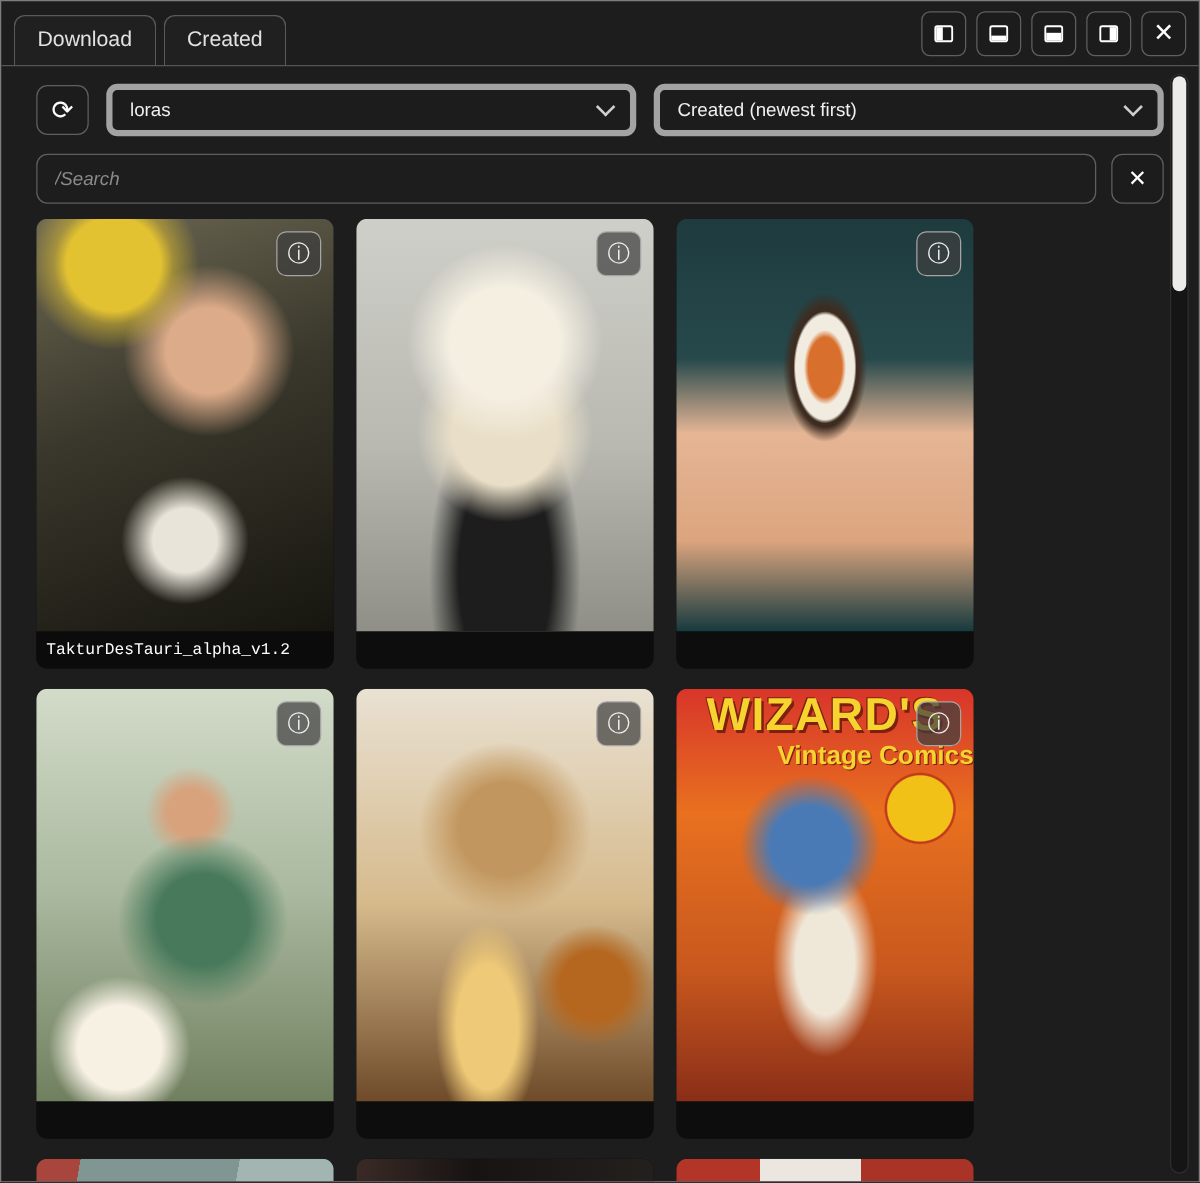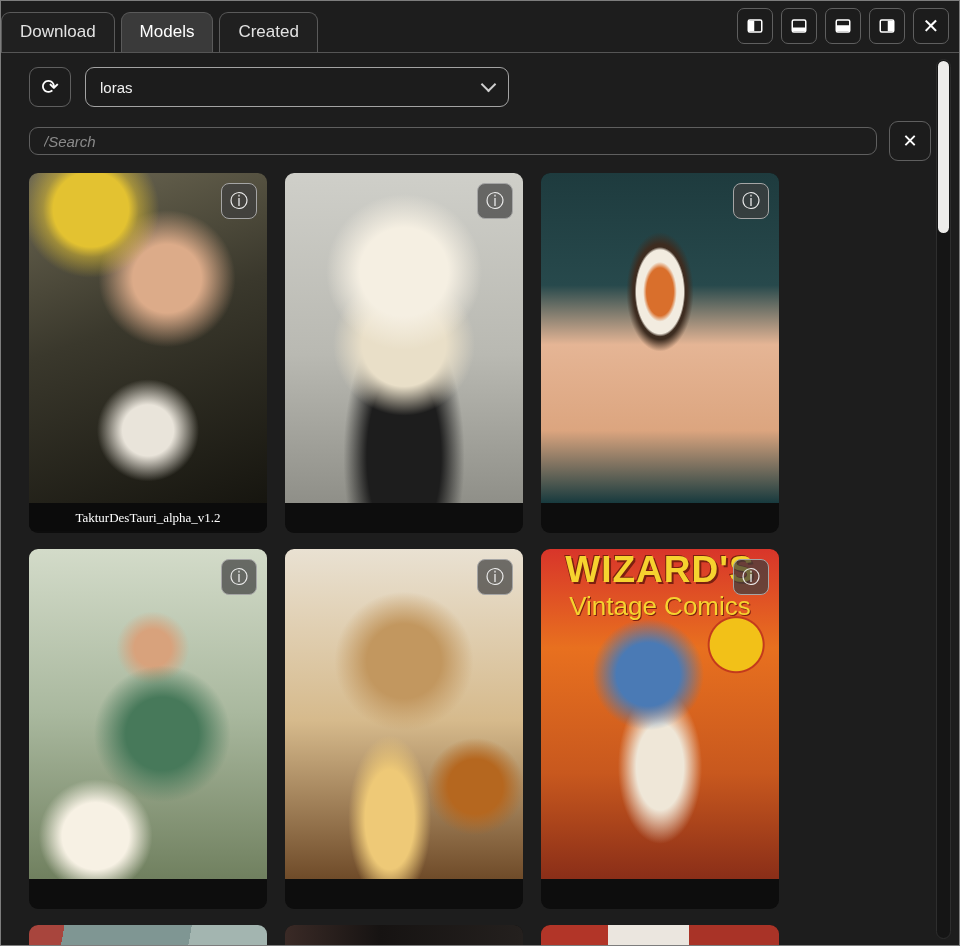--- a/index.html
+++ b/index.html
@@ -4,22 +4,22 @@
 <style>
   html,body{margin:0;padding:0;background:#101010;}
   .app{
     width:960px;height:946px;box-sizing:border-box;position:relative;
     background:#1d1d1d;border:1px solid #7d7d7d;
     display:flex;flex-direction:column;overflow:hidden;
     font-family:"Liberation Sans",sans-serif;color:#e8e8e8;
   }
   
   .header{
-    display:flex;align-items:flex-end;justify-content:space-between;
-    padding:8px 10px 0 0;border-bottom:1px solid #555;height:52px;box-sizing:border-box;
+    display:flex;justify-content:space-between;
+    padding:8px 10px 0 10px;border-bottom:1px solid #555;height:52px;box-sizing:border-box;
   }
   .tabs{display:flex;gap:6px;align-items:flex-end;}
   .tab{
     padding:9px 18px 10px 18px;font-size:17px;color:#e2e2e2;cursor:pointer;
     background:#202020;border:1px solid #5a5a5a;border-bottom:none;
     border-radius:9px 9px 0 0;
   }
   .tab.active{background:#3a3a3a;color:#fff;}
   .win-btns{display:flex;gap:8px;align-items:center;padding-bottom:8px;}
   .icon-btn{
@@ -30,56 +30,56 @@
   .icon-btn svg{display:block;}
   .close-glyph{font-size:20px;line-height:1;color:#fff;}
   
   .controls{display:flex;align-items:center;gap:14px;padding:14px 28px 0 28px;}
   .refresh-btn{
     width:42px;height:40px;box-sizing:border-box;background:#1c1c1c;border:1px solid #5f5f5f;
     border-radius:9px;color:#fff;font-size:21px;display:flex;align-items:center;
     justify-content:center;cursor:pointer;
   }
   .select{
-    height:40px;box-sizing:border-box;background:#1c1c1c;border:1px solid #a3a3a3;
+    height:40px;box-sizing:border-box;background:#1c1c1c;border:5px solid #a3a3a3;
     border-radius:9px;display:flex;align-items:center;justify-content:space-between;
     padding:16px 14px;font-size:15px;color:#f0f0f0;cursor:pointer;
   }
   .select-1{width:424px;}
   .select-2{flex:1;}
   .chev{
     width:9px;height:9px;border-right:2px solid #cfcfcf;border-bottom:2px solid #cfcfcf;
     transform:rotate(45deg);margin-top:-5px;
   }
   
   .search-row{display:flex;align-items:center;gap:12px;padding:14px 28px 0 28px;}
   .search-input{
-    flex:1;height:28px;box-sizing:border-box;background:transparent;border:1px solid #5f5f5f;
+    flex:1;height:40px;box-sizing:border-box;background:transparent;border:1px solid #5f5f5f;
     border-radius:9px;color:#eee;font-size:15px;padding:0 14px;outline:none;
     font-family:"Liberation Sans",sans-serif;
   }
   .search-input::placeholder{color:#8a8a8a;font-style:italic;}
   .clear-btn{
     width:42px;height:40px;box-sizing:border-box;background:#1c1c1c;border:1px solid #5f5f5f;
     border-radius:9px;color:#fff;font-size:18px;display:flex;align-items:center;
     justify-content:center;cursor:pointer;
   }
   
   .grid{
     flex:1;margin-top:12px;padding-left:28px;overflow:hidden;
     display:grid;grid-template-columns:repeat(3,238px);gap:16px 18px;align-content:start;
   }
   .card{
     width:238px;height:360px;border-radius:9px;overflow:hidden;background:#0d0d0d;
     position:relative;cursor:pointer;
   }
   .card-img{position:relative;height:330px;}
   .card-label{
-    height:28px;line-height:30px;background:#0b0b0b;color:#fff;text-align:center;
-    font-family:Liberation Serif, serif;font-size:13px;white-space:nowrap;
+    height:28px;line-height:30px;background:#0b0b0b;color:#fff;
+    font-family:Liberation Mono, monospace;font-size:13px;white-space:nowrap;
     overflow:hidden;padding:0 8px;
   }
   .info-btn{
     position:absolute;top:10px;right:10px;width:36px;height:36px;box-sizing:border-box;
     background:rgba(62,62,62,.72);border:1px solid #a5a5a5;border-radius:8px;
     color:#f0f0f0;font-size:18px;display:flex;align-items:center;justify-content:center;
     cursor:pointer;padding:0;
   }
   
   .img1{background:
@@ -112,42 +112,41 @@
     linear-gradient(180deg,#d8352a 0%,#e8701f 30%,#c8581e 68%,#8a2e18 100%);}
   .img7{background:linear-gradient(100deg,#a8453d 0 12%,#7f9693 12% 55%,#a3b5b0 55% 100%);}
   .img8{background:linear-gradient(90deg,#3a2a26 0%,#161312 40%,#24201e 100%);}
   .img9{background:linear-gradient(90deg,#b23528 0 28%,#ebe6df 28% 62%,#a93327 62% 100%);}
   .wiz-title{
     position:absolute;top:0;left:0;right:0;text-align:center;font-weight:bold;
     font-size:37px;letter-spacing:1px;color:#f6d32f;
     text-shadow:2px 2px 0 #7c2010,-1px -1px 0 #7c2010;
   }
   .wiz-subtitle{
-    position:absolute;top:42px;left:0;right:0;text-align:center;font-weight:normal;
-    font-size:26px;color:#f6d32f;text-shadow:1px 1px 0 #7c2010;
+    position:absolute;top:42px;left:0;right:0;text-align:right;font-weight:bold;
+    font-size:21px;color:#f6d32f;text-shadow:1px 1px 0 #7c2010;
   }
   
   .scrollbar{
     position:absolute;top:58px;right:8px;bottom:6px;width:15px;
     background:#151515;border:1px solid #2e2e2e;border-radius:8px;box-sizing:border-box;
   }
   .scroll-thumb{
     position:absolute;top:1px;left:1px;width:11px;height:172px;
     background:#edecea;border-radius:6px;
   }
 </style>
 </head>
 <body>
 
 <div class="app">
 
   <div class="header">
     <div class="tabs">
       <div class="tab">Download</div>
-      <div class="tab active">Models</div>
       <div class="tab">Created</div>
     </div>
     <div class="win-btns">
       <button class="icon-btn">
         <span>
           <svg width="18" height="18" viewBox="0 0 24 24">
               <rect x="3" y="4" width="18" height="16" rx="2" fill="none" stroke="#fff" stroke-width="2"></rect>
               <rect x="4" y="5" width="7" height="14" fill="#fff"></rect>
             </svg>
         </span>
@@ -183,20 +182,24 @@
   </div>
 
   <div class="controls">
     <button class="refresh-btn">
       <span>⟳</span>
     </button>
     <div class="select select-1">
       <span>loras</span>
       <span class="chev"></span>
     </div>
+    <div class="select select-2">
+      <span>Created (newest first)</span>
+      <span class="chev"></span>
+    </div>
   </div>
 
   <div class="search-row">
     <input class="search-input" type="text" placeholder="/Search" style="">
     <button class="clear-btn">
       <span>✕</span>
     </button>
   </div>
 
   <div class="grid">

